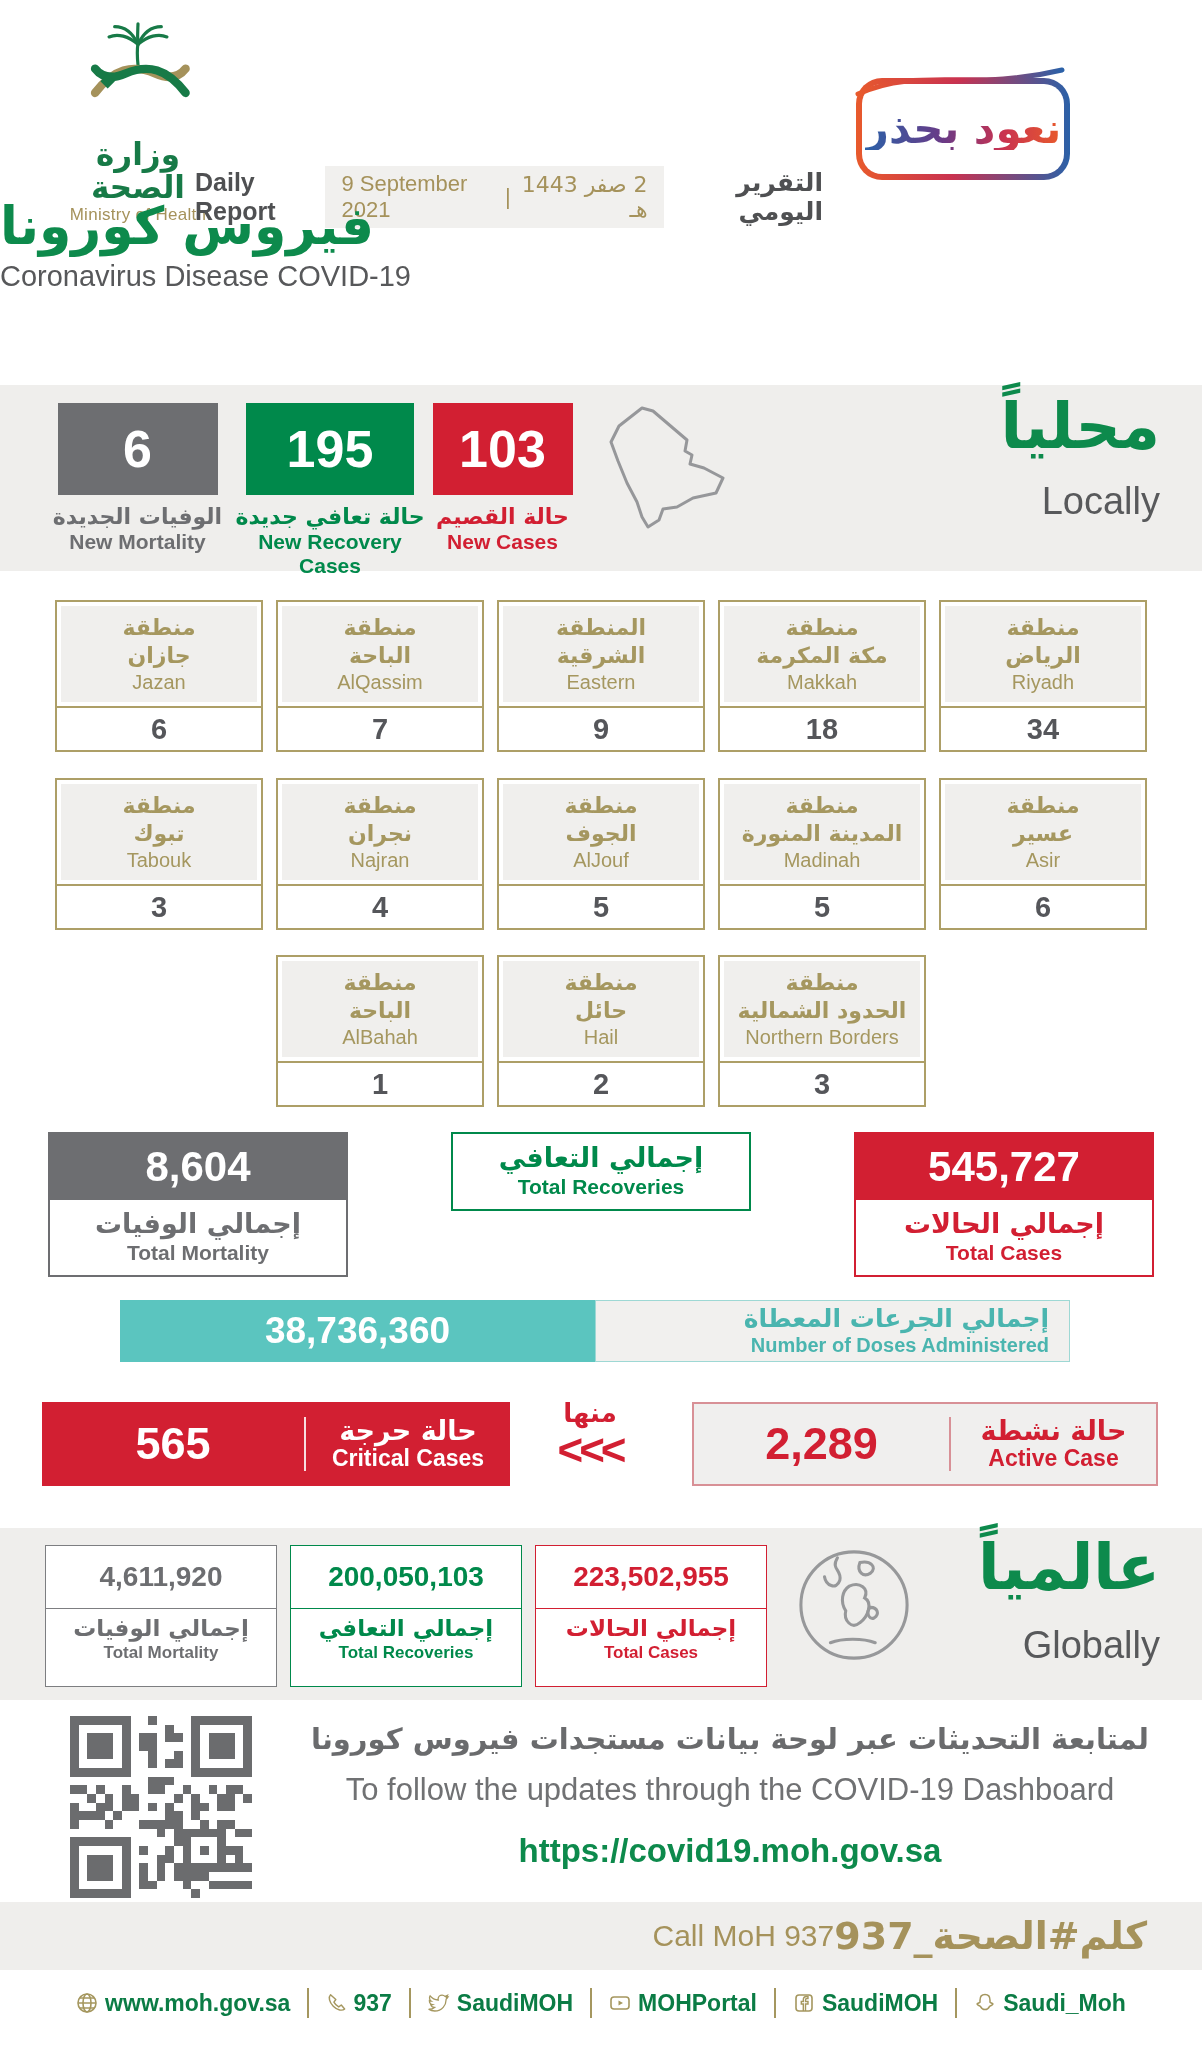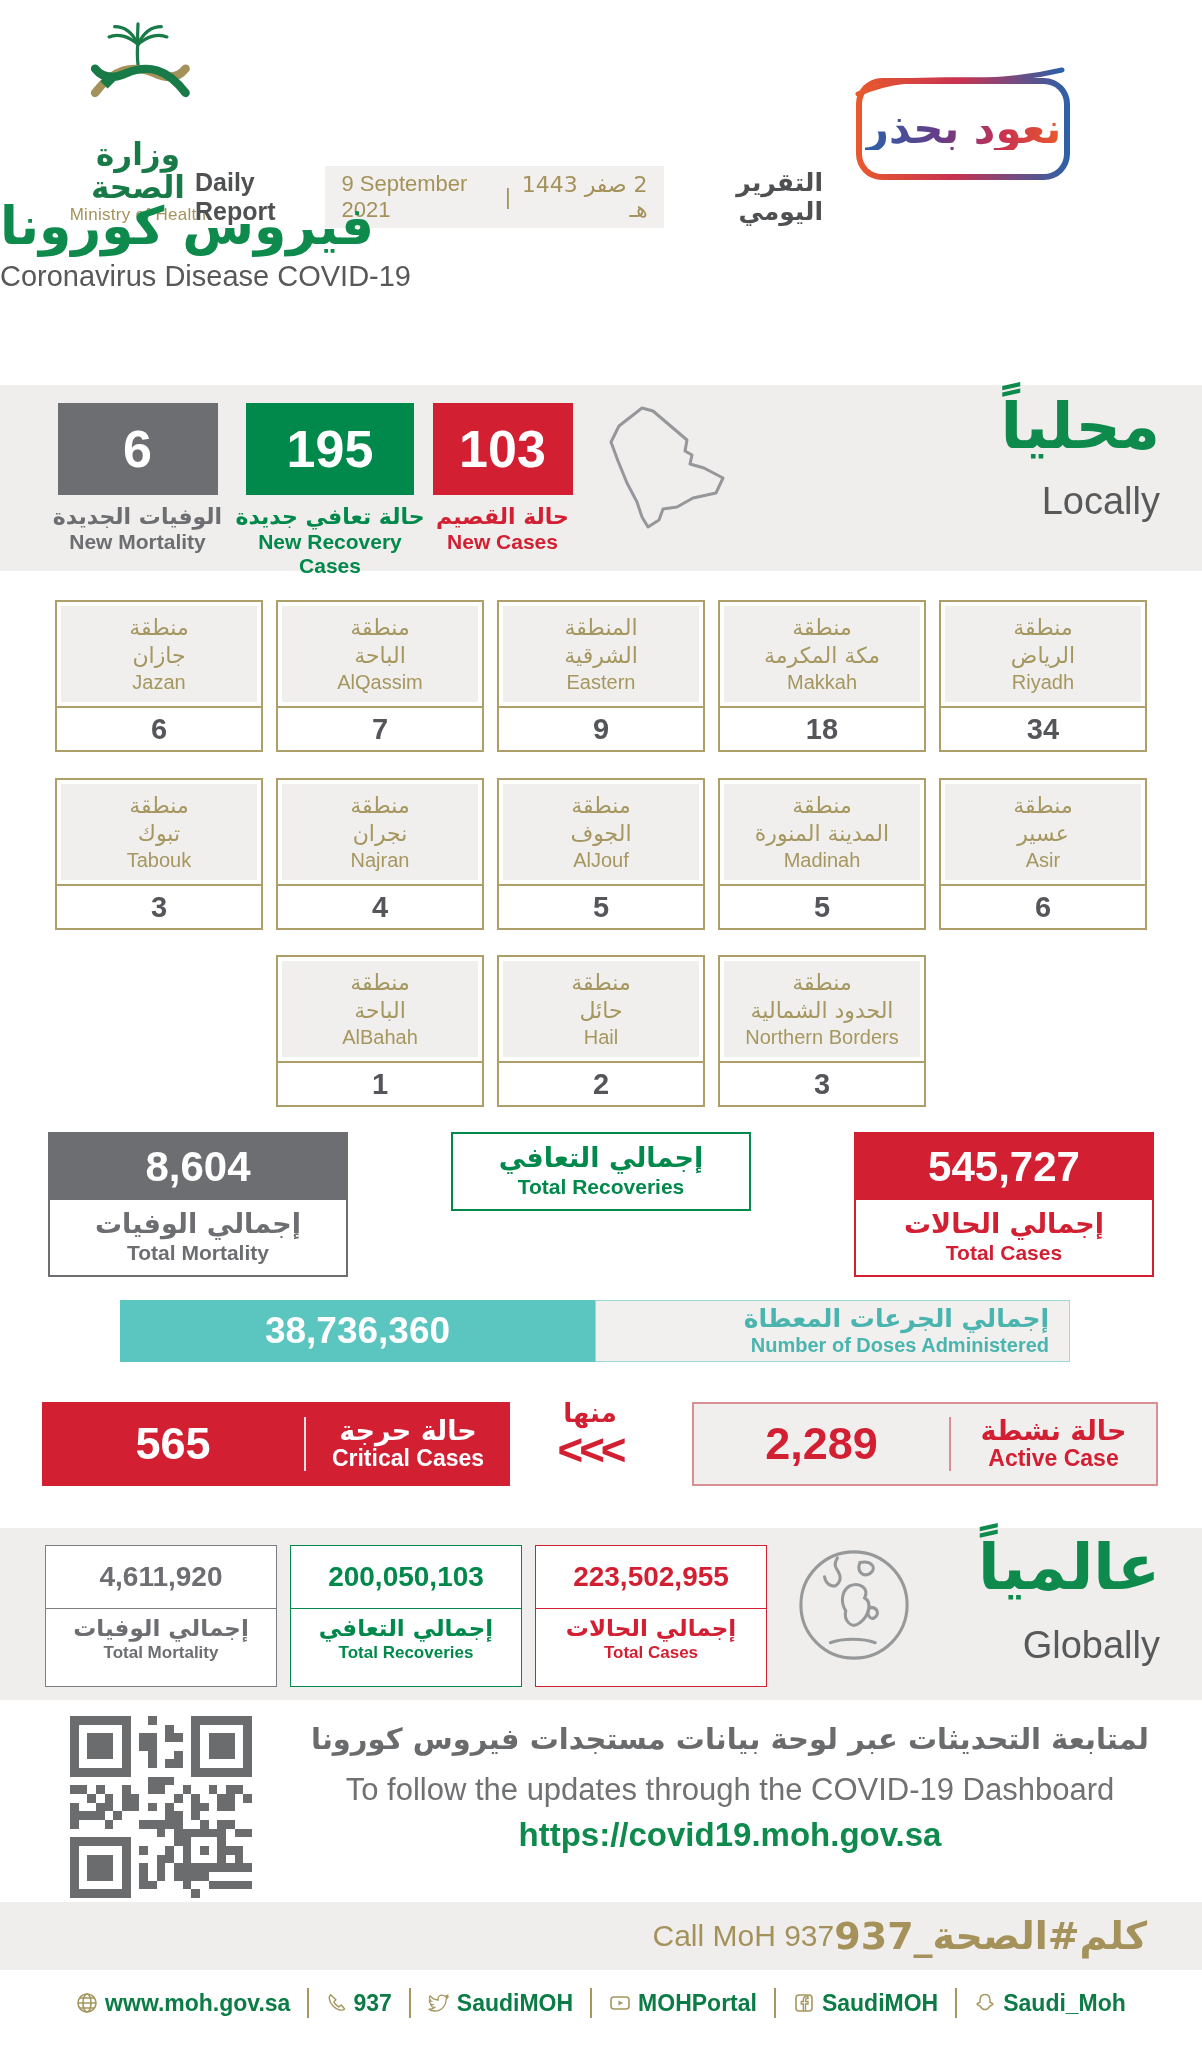--- a/index.html
+++ b/index.html
@@ -41,21 +41,21 @@
   .c-gray{color:#6d6e71;}  .bg-gray{background:#6d6e71;}
   .c-green{color:#00894b;} .bg-green{background:#00894b;}
   .c-red{color:#d21f32;}   .bg-red{background:#d21f32;}
   .heading-ar{font-size:63px;font-weight:bold;color:#0d8a4c;text-align:right;line-height:1;}
   .heading-en{font-size:38px;color:#58595b;text-align:right;}
 
   
   .rcard{width:208px;height:152px;border:2px solid #ad9f67;background:#ffffff;box-sizing:border-box;}
   .rcard-head{background:#f0efed;margin:4px 4px 0 4px;height:96px;text-align:center;
               display:flex;flex-direction:column;justify-content:center;}
-  .rcard-ar{font-size:22px;font-weight:normal;color:#a5975f;line-height:1.25;}
+  .rcard-ar{font-size:22px;font-weight:bold;color:#a5975f;line-height:1.25;}
   .rcard-en{font-size:20px;color:#a5975f;margin-top:2px;}
   .rcard-body{border-top:2px solid #ad9f67;margin-top:4px;height:42px;display:flex;align-items:center;justify-content:center;}
   .rcard-num{font-size:29px;font-weight:bold;color:#55565a;}
 
   
   .tcard{width:300px;box-sizing:border-box;text-align:center;background:#ffffff;}
   .tcard-top{height:66px;display:flex;align-items:center;justify-content:center;}
   .tcard-num{font-size:42px;font-weight:bold;color:#ffffff;line-height:1;}
   .tcard-bot{padding:8px 4px 10px 4px;}
   .tcard-ar{font-size:27px;font-weight:bold;}
@@ -93,21 +93,21 @@
   .gcard-num{height:62px;display:flex;align-items:center;justify-content:center;font-size:28px;font-weight:bold;}
   .gcard-bot{padding-top:7px;}
   .gcard-ar{font-size:23px;font-weight:bold;line-height:1.1;}
   .gcard-en{font-size:17px;font-weight:bold;margin-top:2px;}
   .hr-gray{border-top:1.5px solid #7d7e81;} .hr-green{border-top:1.5px solid #00894b;} .hr-red{border-top:1.5px solid #d21f32;}
 
   
   .dash{left:300px;top:1722px;width:860px;text-align:center;}
   .dash-ar{font-size:29px;font-weight:bold;color:#6a6b6d;}
   .dash-en{font-size:31px;color:#707173;margin-top:16px;}
-  .dash-url{font-size:33px;font-weight:bold;color:#0d8a4c;margin-top:8px;text-decoration:none;display:inline-block;}
+  .dash-url{font-size:33px;font-weight:bold;color:#0d8a4c;margin-top:24px;text-decoration:none;display:inline-block;}
 
   
   .callbar{top:1902px;height:68px;display:flex;align-items:center;justify-content:flex-end;
            padding:0 55px;box-sizing:border-box;}
   .call-en{font-size:30px;color:#a5925b;}
   .call-ar{font-size:38px;font-weight:bold;color:#a5925b;}
   .footer{left:0;top:1988px;width:1202px;display:flex;align-items:center;justify-content:center;gap:17px;}
   .fitem{display:flex;align-items:center;gap:7px;font-size:23px;font-weight:bold;color:#0b7c45;}
   .fdiv{width:2px;height:30px;background:#a5975f;}
 </style>

